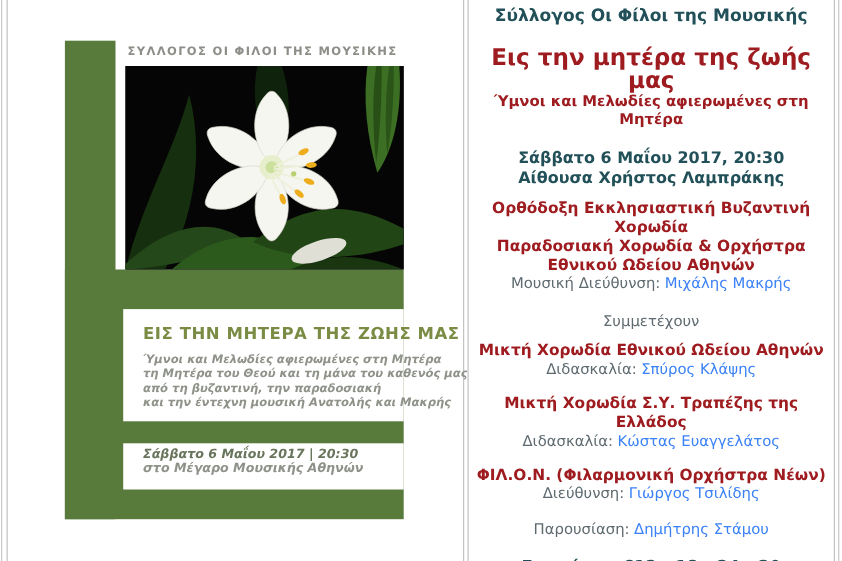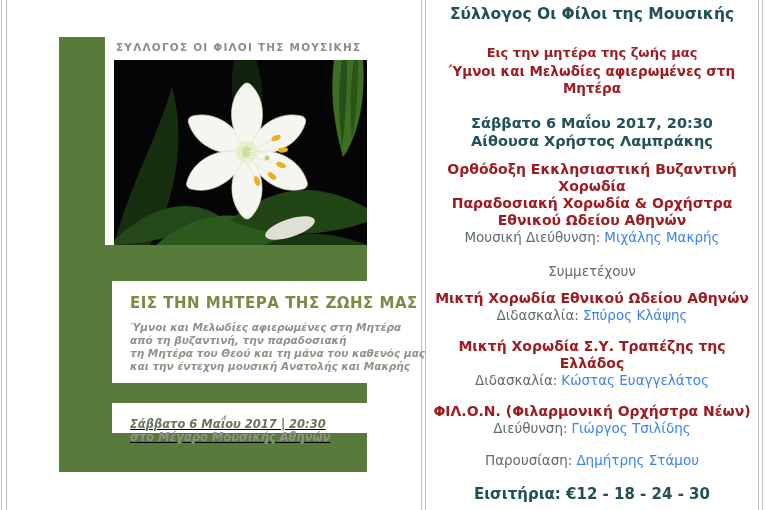--- a/index.html
+++ b/index.html
@@ -13,39 +13,39 @@
 
   
   .poster { position:absolute; left:52px; top:37px; width:308px; height:435px; background:#fff; }
   .green-bar   { position:absolute; left:0; top:0; width:46px; height:435px; background:#587a3a; }
   .green-block { position:absolute; left:0; top:208px; width:308px; height:227px; background:#587a3a; }
   .poster-org  { position:absolute; left:57px; top:4px; width:250px;
                  font-size:10.5px; font-weight:bold; letter-spacing:1.2px; color:#8d8e88; }
   .photo { position:absolute; left:55px; top:23px; width:253px; height:185px; background:#050505; }
   .photo svg { display:block; }
   .wbox1 { position:absolute; left:53px; top:244px; width:255px; height:102px; background:#ffffff; }
-  .wbox2 { position:absolute; left:53px; top:366px; width:255px; height:30px; background:#ffffff;
-           padding:15px 0 0 18px;text-decoration:underline; }
+  .wbox2 { position:absolute; left:53px; top:366px; width:255px; height:42px; background:#ffffff;
+           padding:3px 0 0 18px; }
   .poster-title { position:absolute; left:18px; top:13px; font-size:15px; font-weight:bold;
                   letter-spacing:0.5px; color:#7a8c44; white-space:nowrap; }
   .poster-desc  { position:absolute; left:18px; top:40px; font-size:10.5px; font-style:italic;
                   font-weight:bold; color:#8e9289; line-height:13px; white-space:nowrap; }
   .poster-date  { font-size:11.5px; font-weight:bold; font-style:italic; color:#68755c;
                   line-height:13px; white-space:nowrap; }
   .poster-venue { font-size:11.5px; font-weight:bold; font-style:italic; color:#8e9289;
                   line-height:13px; white-space:nowrap; }
 
   
   .details { position:absolute; left:0; top:0; width:100%; padding-top:4px; text-align:center; }
   .teal  { color:#215058; font-weight:bold; }
   .red   { color:#9e1c20; font-weight:bold; }
   .gray  { color:#5f6b70; font-weight:normal; }
   .dark  { color:#3b82f6; font-weight:normal; }
   .org      { font-size:15.5px; line-height:20px; }
-  .ev-title { font-size:13px; line-height:21px; margin-top:18px; }
+  .ev-title { font-size:21px; line-height:21px; margin-top:18px; }
   .ev-sub   { font-size:13.5px; line-height:17px; }
   .dt       { font-size:14.5px; line-height:18px; }
   .dt1      { margin-top:17px; }
   .choirs   { margin-top:11px; font-size:14px; line-height:17px; }
   .lblline  { font-size:13.5px; line-height:17px; }
   .symm     { margin-top:17px; font-size:13.5px; line-height:17px; }
   .grp1 { margin-top:10px; }  .grp2 { margin-top:14px; } .grp3 { margin-top:14px; }
   .grp-name { font-size:14px; line-height:17px; }
   .parous   { margin-top:15px; }
   .tickets  { margin-top:16px; font-size:15px; line-height:19px; }
@@ -121,22 +121,22 @@
           </g>
           <circle cx="20" cy="6" r="2.4" fill="#b8d06e"></circle>
         </g>
       </svg>
     </div>
 
     <div class="wbox1">
       <div class="poster-title">ΕΙΣ ΤΗΝ ΜΗΤΕΡΑ ΤΗΣ ΖΩΗΣ ΜΑΣ</div>
       <div class="poster-desc">
         <div>Ύμνοι και Μελωδίες αφιερωμένες στη Μητέρα</div>
+        <div>τη Μητέρα του Θεού και τη μάνα του καθενός μας</div>
         <div>από τη βυζαντινή, την παραδοσιακή</div>
-        <div>τη Μητέρα του Θεού και τη μάνα του καθενός μας</div>
         <div>και την έντεχνη μουσική Ανατολής και Μακρής</div>
       </div>
     </div>
 
     <div class="wbox2">
       <div class="poster-date">Σάββατο 6 Μαΐου 2017 | 20:30</div>
       <div class="poster-venue">στο Μέγαρο Μουσικής Αθηνών</div>
     </div>
   </div>
 </div>

